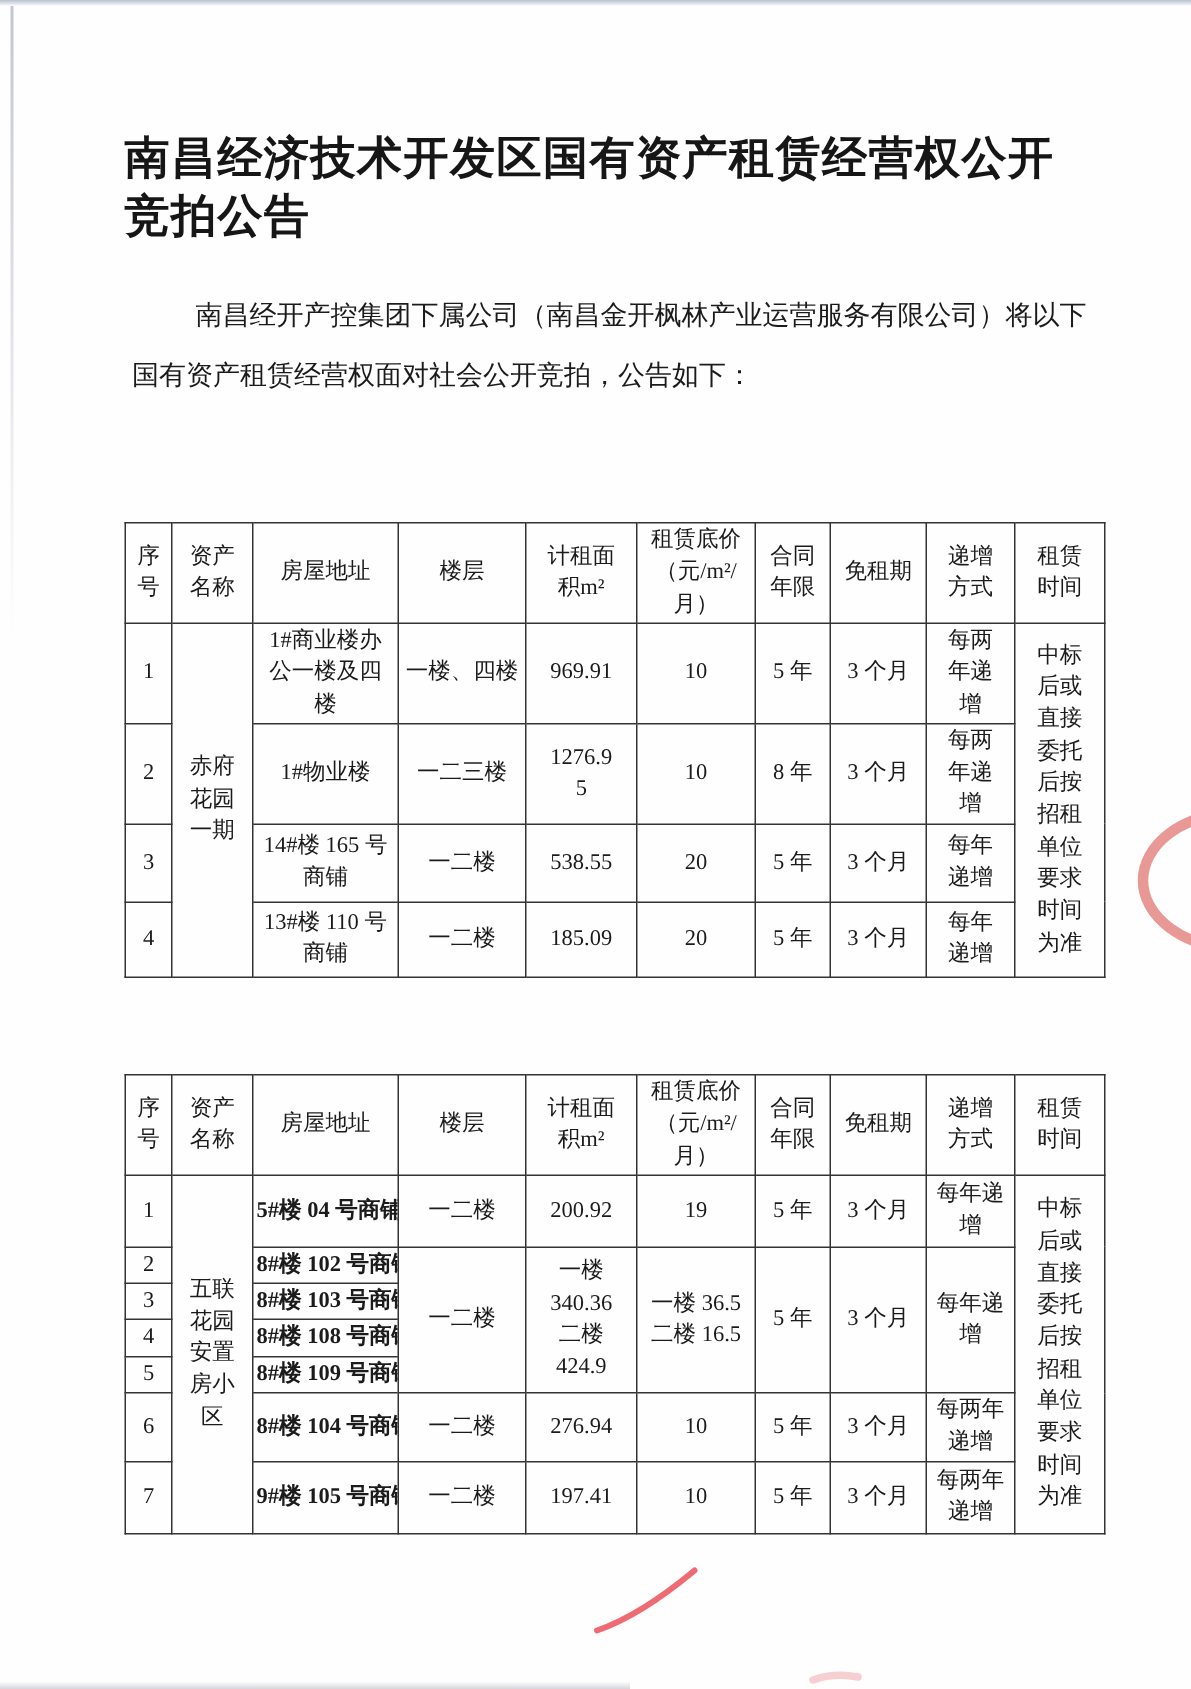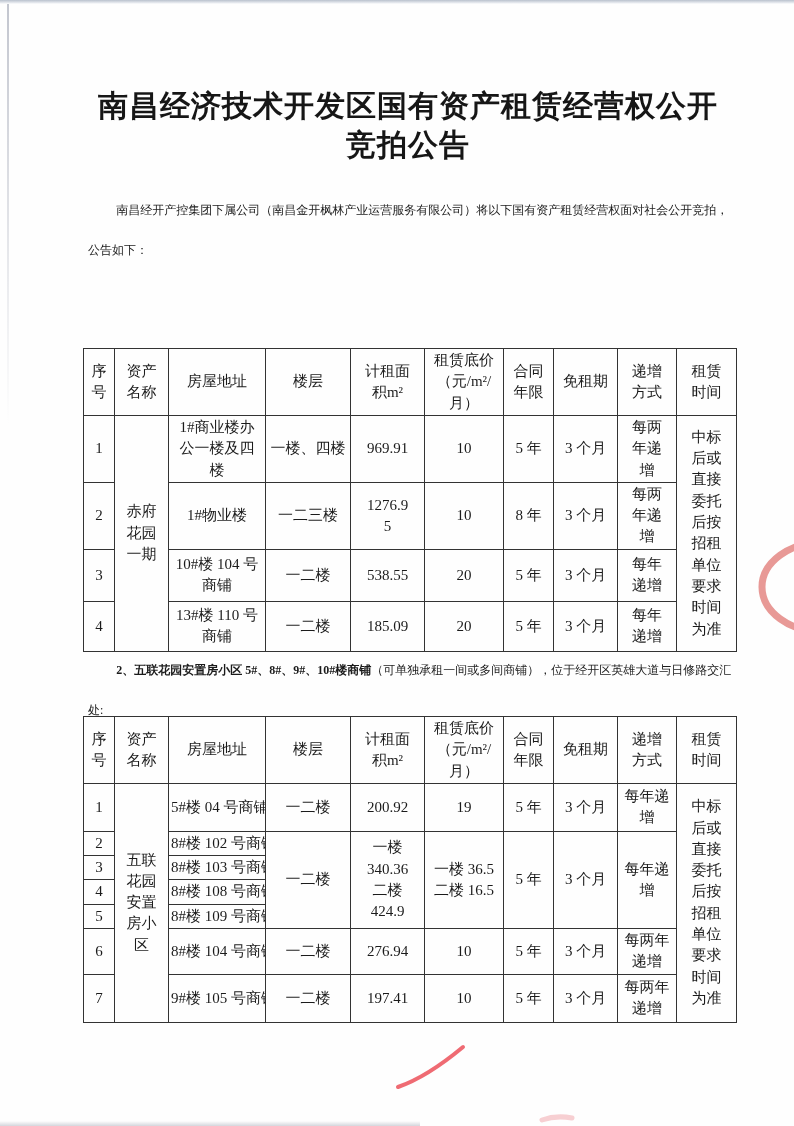--- a/index.html
+++ b/index.html
@@ -11,40 +11,40 @@
   .doc{position:relative;width:794px;height:1126px;background:#fefefe;overflow:hidden;}
   
   .edge-top{position:absolute;left:0;top:0;width:794px;height:4px;
     background:linear-gradient(to bottom,#b9c1cd,#e7eaef 70%,transparent);}
   .edge-left{position:absolute;left:7px;top:4px;width:2px;height:420px;
     background:linear-gradient(to bottom,#c3c6cf,rgba(214,216,223,0));}
   .edge-bottom{position:absolute;left:0;bottom:0;width:420px;height:5px;
     background:linear-gradient(to top,#d4d6dc,transparent);}
   
   .title{position:absolute;left:83px;top:86px;width:650px;
-    font-size:30px;line-height:39px;font-weight:bold;text-align:center;
+    font-size:30px;line-height:39px;font-weight:bold;text-align:left;
     letter-spacing:1px;color:#161616;}
   
-  .para{position:absolute;left:88px;width:648px;font-size:12px;line-height:40px;
+  .para{position:absolute;left:88px;width:648px;font-size:18px;line-height:40px;
     text-indent:2.35em;color:#1b1b1b;}
   .intro{top:190px;}
   .sec-head{top:256px;font-weight:bold;}
   .item1{top:296px;}
   .item2{top:650px;}
   .b{font-weight:bold;}
   
   table{position:absolute;left:83px;border-collapse:collapse;table-layout:fixed;
     width:653px;background:transparent;}
   .tbl1{top:348px;}
   .tbl2{top:716px;}
   th,td{border:1.5px solid #333333;text-align:center;vertical-align:middle;
     font-size:15px;line-height:1.42;font-weight:normal;padding:1px 2px;
     color:#1b1b1b;overflow:hidden;}
   .pre{white-space:pre-line;}
-  .nw{white-space:nowrap;}
+  .nw{white-space:nowrap;font-weight:bold;}
   tr.hdr1{height:60px;}
   tr.t1r1{height:67px;} tr.t1r2{height:64px;} tr.t1r3{height:52px;} tr.t1r4{height:50px;}
   tr.hdr2{height:62px;}
   tr.t2r1{height:48px;} tr.t2rs{height:23px;} tr.t2r6{height:44px;} tr.t2r7{height:48px;}
   
   .seal-layer{position:absolute;left:0;top:0;width:794px;height:1126px;pointer-events:none;}
 </style>
 </head>
 <body>
 
@@ -129,21 +129,21 @@
 5</td>
       <td>10</td>
       <td>8 年</td>
       <td>3 个月</td>
       <td class="pre">每两
 年递
 增</td>
     </tr>
     <tr class="t1r3">
       <td>3</td>
-      <td class="pre">10#楼 104 号
+      <td class="pre">14#楼 165 号
 商铺</td>
       <td>一二楼</td>
       <td>538.55</td>
       <td>20</td>
       <td>5 年</td>
       <td>3 个月</td>
       <td class="pre">每年
 递增</td>
     </tr>
     <tr class="t1r4">
@@ -154,21 +154,20 @@
       <td>185.09</td>
       <td>20</td>
       <td>5 年</td>
       <td>3 个月</td>
       <td class="pre">每年
 递增</td>
     </tr>
   </tbody>
     </table>
 
-  <div class="para item2"><span class="b">2、五联花园安置房小区 5#、8#、9#、10#楼商铺</span><span>（可单独承租一间或多间商铺），位于经开区英雄大道与日修路交汇处:</span></div>
 
   <table class="tbl2">
     <colgroup>
       <col style="width:31px">
         <col style="width:54px">
         <col style="width:97px">
         <col style="width:85px">
       <col style="width:74px">
         <col style="width:79px">
         <col style="width:50px">

